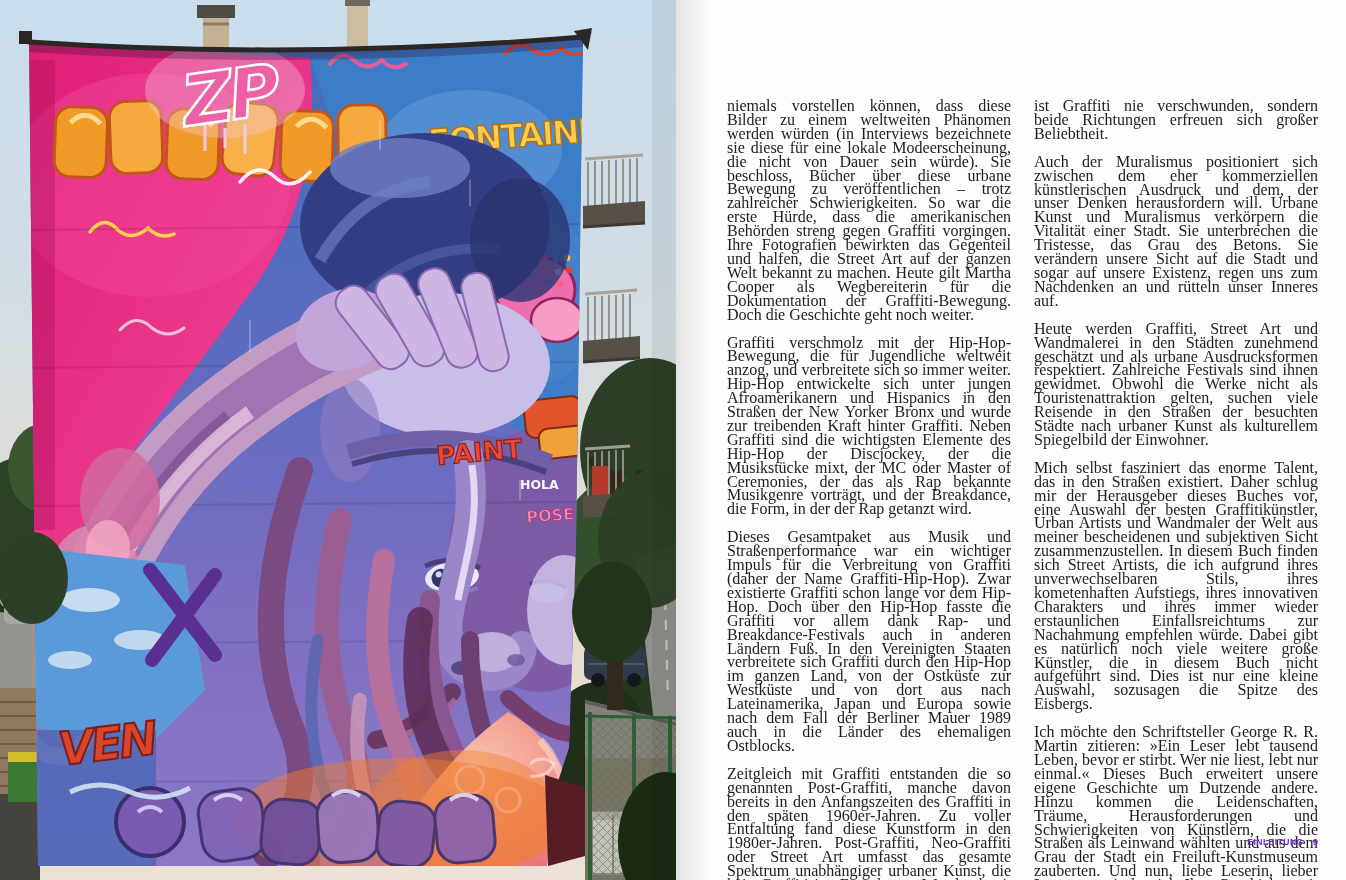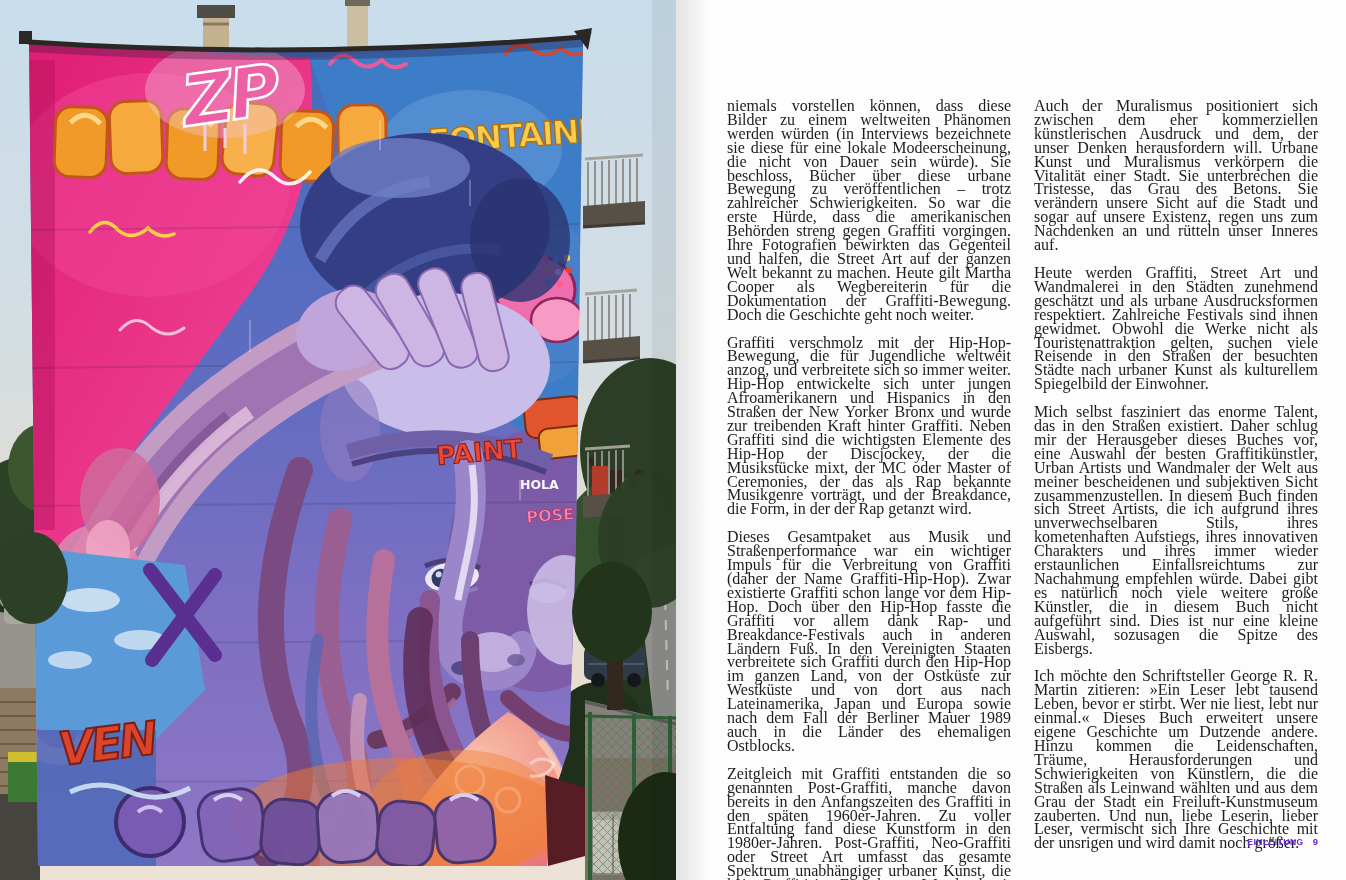--- a/index.html
+++ b/index.html
@@ -399,20 +399,21 @@
   <div class="gutter"></div>
 
   <section>
     <div class="col col1">
       <p>niemals vorstellen können, dass diese Bilder zu einem weltweiten Phänomen werden würden (in Interviews bezeichnete sie diese für eine lokale Modeerscheinung, die nicht von Dauer sein würde). Sie beschloss, Bücher über diese urbane Bewegung zu veröffentlichen – trotz zahlreicher Schwierigkeiten. So war die erste Hürde, dass die amerikanischen Behörden streng gegen Graffiti vorgingen. Ihre Fotografien bewirkten das Gegenteil und halfen, die Street Art auf der ganzen Welt bekannt zu machen. Heute gilt Martha Cooper als Wegbereiterin für die Dokumentation der Graffiti-Bewegung. Doch die Geschichte geht noch weiter.</p>
       <p>Graffiti verschmolz mit der Hip-Hop-Bewegung, die für Jugendliche weltweit anzog, und verbreitete sich so immer weiter. Hip-Hop entwickelte sich unter jungen Afroamerikanern und Hispanics in den Straßen der New Yorker Bronx und wurde zur treibenden Kraft hinter Graffiti. Neben Graffiti sind die wichtigsten Elemente des Hip-Hop der Discjockey, der die Musikstücke mixt, der MC oder Master of Ceremonies, der das als Rap bekannte Musikgenre vorträgt, und der Breakdance, die Form, in der der Rap getanzt wird.</p>
       <p>Dieses Gesamtpaket aus Musik und Straßenperformance war ein wichtiger Impuls für die Verbreitung von Graffiti (daher der Name Graffiti-Hip-Hop). Zwar existierte Graffiti schon lange vor dem Hip-Hop. Doch über den Hip-Hop fasste die Graffiti vor allem dank Rap- und Breakdance-Festivals auch in anderen Ländern Fuß. In den Vereinigten Staaten verbreitete sich Graffiti durch den Hip-Hop im ganzen Land, von der Ostküste zur Westküste und von dort aus nach Lateinamerika, Japan und Europa sowie nach dem Fall der Berliner Mauer 1989 auch in die Länder des ehemaligen Ostblocks.</p>
       <p>Zeitgleich mit Graffiti entstanden die so genannten Post-Graffiti, manche davon bereits in den Anfangszeiten des Graffiti in den späten 1960er-Jahren. Zu voller Entfaltung fand diese Kunstform in den 1980er-Jahren. Post-Graffiti, Neo-Graffiti oder Street Art umfasst das gesamte Spektrum unabhängiger urbaner Kunst, die kein Graffiti ist. Es geht um Wandmalerei, bei der nicht die Signatur der wichtigste Aspekt des Werks ist. Sie kann illegal oder legal sein und ist von ihrem Wesen her eher flüchtig. Post-Graffiti wird von Graffiti beeinflusst; es ist keine Weiterentwicklung von Graffiti, sondern eine Folge davon. Dabei</p>
     </div>
     <div class="col col2">
+      <p>ist Graffiti nie verschwunden, sondern beide Richtungen erfreuen sich großer Beliebtheit.</p>
       <p>Auch der Muralismus positioniert sich zwischen dem eher kommerziellen künstlerischen Ausdruck und dem, der unser Denken herausfordern will. Urbane Kunst und Muralismus verkörpern die Vitalität einer Stadt. Sie unterbrechen die Tristesse, das Grau des Betons. Sie verändern unsere Sicht auf die Stadt und sogar auf unsere Existenz, regen uns zum Nachdenken an und rütteln unser Inneres auf.</p>
       <p>Heute werden Graffiti, Street Art und Wandmalerei in den Städten zunehmend geschätzt und als urbane Ausdrucksformen respektiert. Zahlreiche Festivals sind ihnen gewidmet. Obwohl die Werke nicht als Touristenattraktion gelten, suchen viele Reisende in den Straßen der besuchten Städte nach urbaner Kunst als kulturellem Spiegelbild der Einwohner.</p>
       <p>Mich selbst fasziniert das enorme Talent, das in den Straßen existiert. Daher schlug mir der Herausgeber dieses Buches vor, eine Auswahl der besten Graffitikünstler, Urban Artists und Wandmaler der Welt aus meiner bescheidenen und subjektiven Sicht zusammenzustellen. In diesem Buch finden sich Street Artists, die ich aufgrund ihres unverwechselbaren Stils, ihres kometenhaften Aufstiegs, ihres innovativen Charakters und ihres immer wieder erstaunlichen Einfallsreichtums zur Nachahmung empfehlen würde. Dabei gibt es natürlich noch viele weitere große Künstler, die in diesem Buch nicht aufgeführt sind. Dies ist nur eine kleine Auswahl, sozusagen die Spitze des Eisbergs.</p>
       <p>Ich möchte den Schriftsteller George R. R. Martin zitieren: »Ein Leser lebt tausend Leben, bevor er stirbt. Wer nie liest, lebt nur einmal.« Dieses Buch erweitert unsere eigene Geschichte um Dutzende andere. Hinzu kommen die Leidenschaften, Träume, Herausforderungen und Schwierigkeiten von Künstlern, die die Straßen als Leinwand wählten und aus dem Grau der Stadt ein Freiluft-Kunstmuseum zauberten. Und nun, liebe Leserin, lieber Leser, vermischt sich Ihre Geschichte mit der unsrigen und wird damit noch größer.</p>
     </div>
     <footer class="folio">
       <span class="label">EINLEITUNG</span><span class="num">9</span>
     </footer>
   </section>
 

